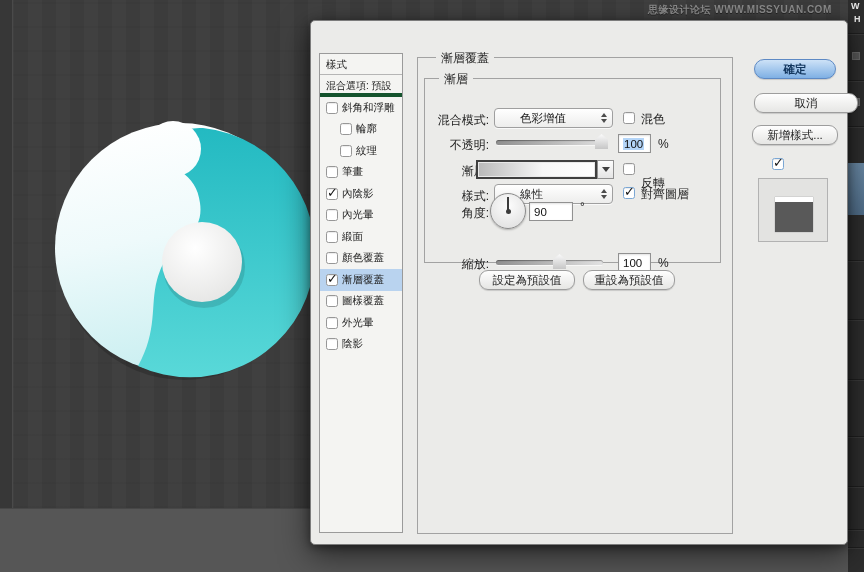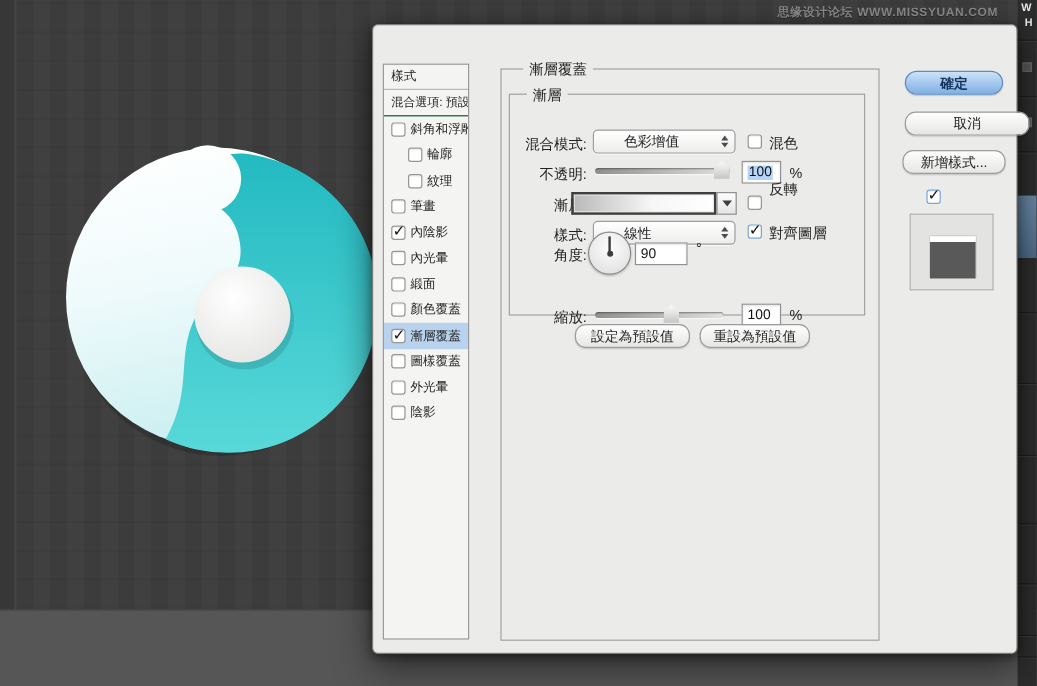--- a/index.html
+++ b/index.html
@@ -1,17 +1,17 @@
 <!DOCTYPE html>
 <html><head>
 <meta charset="utf-8">
 <style>
   html,body{margin:0;padding:0;background:#222;}
   *{box-sizing:border-box;font-family:"Liberation Sans","DejaVu Sans",sans-serif;}
-  .stage{position:relative;width:864px;height:572px;overflow:hidden;background:#404040;}
+  .stage{position:relative;width:864px;height:572px;overflow:hidden;background:#fef9c3;}
 
   
   .canvas-bg{position:absolute;left:0;top:0;width:864px;height:508px;background:#3e3e3e;
     background-image:repeating-linear-gradient(90deg, rgba(255,255,255,.012) 0 14px, rgba(0,0,0,.035) 14px 28px),
                      repeating-linear-gradient(0deg, rgba(0,0,0,.03) 0 2px, transparent 2px 24px);}
   .bottom-strip{position:absolute;left:0;top:508px;width:864px;height:64px;background:#565656;border-top:1px solid #474747;}
   .left-strip{position:absolute;left:0;top:0;width:13px;height:508px;background:#373737;border-right:1px solid #4a4a4a;}
   .watermark{position:absolute;left:648px;top:3px;width:200px;color:#8a8a8a;font-size:10px;font-weight:bold;
     letter-spacing:.5px;white-space:nowrap;text-shadow:0 1px 0 rgba(0,0,0,.4);}
 
@@ -26,24 +26,24 @@
   .artwork{position:absolute;left:0;top:0;}
 
   
   .dialog{position:absolute;left:310px;top:20px;width:538px;height:525px;background:#ebebe9;border-radius:5px;
     box-shadow:0 10px 30px rgba(0,0,0,.55),0 2px 8px rgba(0,0,0,.4);border:1px solid #7c7c7c;}
   .titlebar{position:absolute;left:0;top:0;width:536px;height:22px;border-radius:4px 4px 0 0;
     background:linear-gradient(#f5f5f5,#cfcfcf);border-bottom:1px solid #9f9f9f;
     display:flex;align-items:center;justify-content:center;font-size:13px;font-weight:bold;color:#3a3a3a;}
 
   
-  .styles-panel{position:absolute;left:8px;top:32px;width:72px;height:480px;background:#f4f4f2;
+  .styles-panel{position:absolute;left:8px;top:32px;width:84px;height:480px;background:#f4f4f2;
     border:1px solid #9a9a9a;font-size:10.5px;color:#222;overflow:hidden;}
   .lp-header{height:21px;line-height:21px;padding-left:6px;border-bottom:1px solid #b5b5b5;}
-  .lp-blend{height:22px;line-height:22px;padding-left:6px;border-bottom:1px solid #14532d;white-space:nowrap;font-size:10px;}
+  .lp-blend{height:22px;line-height:22px;padding-left:6px;border-bottom:4px solid #14532d;white-space:nowrap;font-size:10px;}
   .list-row{height:21.5px;display:flex;align-items:center;gap:4px;padding-left:6px;white-space:nowrap;cursor:default;}
   .list-row.indent{padding-left:20px;}
   .list-row.selected{background:#b9d3ef;}
 
   
   .cb{position:relative;width:12px;height:12px;background:#fff;border:1px solid #979797;border-radius:2.5px;flex:0 0 auto;
     box-shadow:inset 0 1px 1px rgba(0,0,0,.08);}
   .cb .check{position:absolute;left:0px;top:-4px;font-size:13px;font-weight:bold;color:#111;}
 
   
@@ -242,21 +242,21 @@
       <span class="sel">100</span>
     </div>
     <div class="unit" style="left:347px;top:116px;">%</div>
 
     <div class="row-label" style="top:142px;">漸層:</div>
     <div class="grad-swatch" style="left:165px;top:139px;width:121px;"></div>
     <div class="grad-arrow-btn" style="left:286px;top:139px;">
       <span class="tri-dn-big"></span>
     </div>
     <div class="cb" style="position:absolute;left:312px;top:142px;"></div>
-    <div class="cb-label" style="left:330px;top:129px;">反轉</div>
+    <div class="cb-label" style="left:330px;top:154px;">反轉</div>
 
     <div class="row-label" style="top:167px;">樣式:</div>
     <div class="dropdown" style="left:183px;top:163px;width:119px;">
       <span>線性</span>
       <span class="dd-arrows">
           <span class="tri-up"></span>
           <span class="tri-dn"></span>
         </span>
     </div>
     <div class="cb" style="position:absolute;left:312px;top:166px;border-color:#7ba7d4;">

